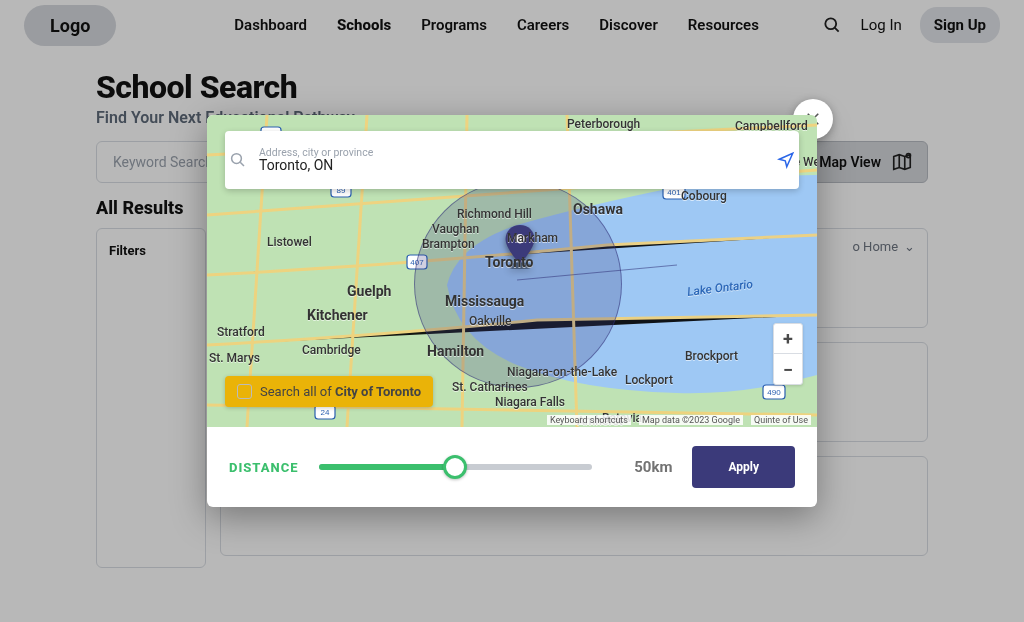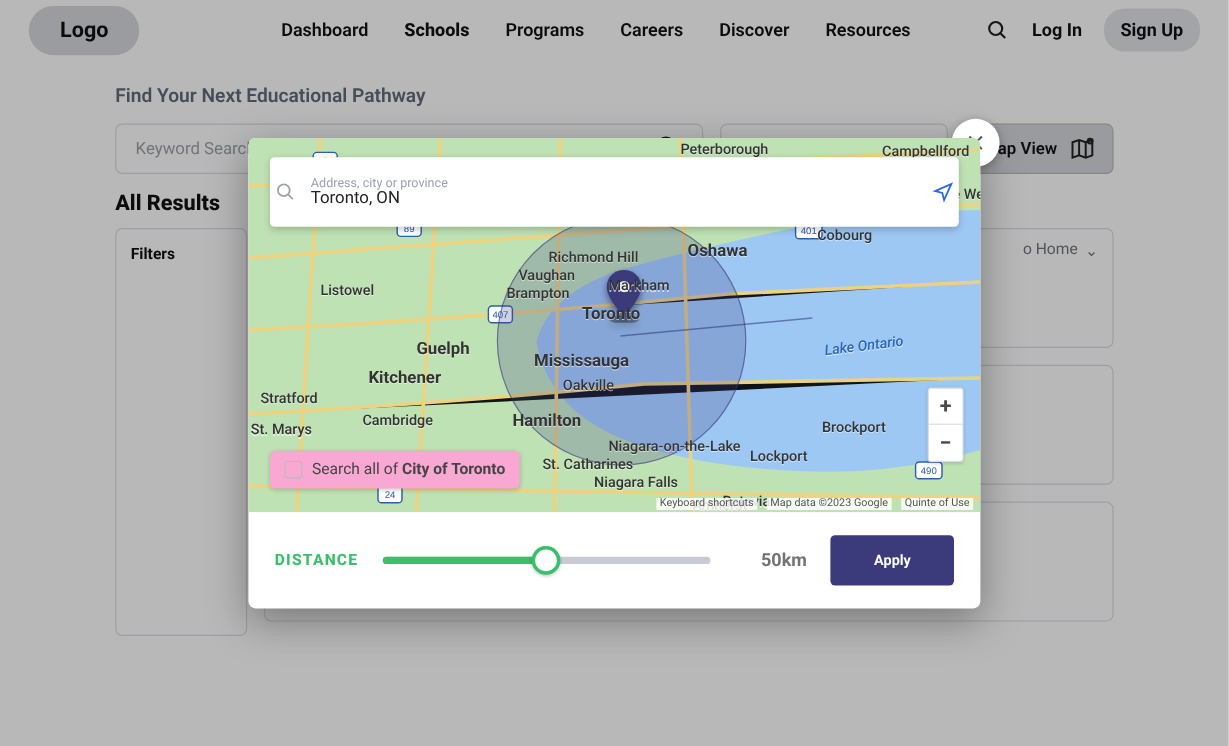--- a/index.html
+++ b/index.html
@@ -23,21 +23,21 @@
 
   
   .header { height:50px; display:flex; align-items:center; padding:0 24px; gap:28px; }
   .logo-pill { background:#d6d9de; border-radius:24px; padding:10px 26px; font-weight:700; font-size:18px; }
   .nav { display:flex; gap:30px; margin-left:90px; }
   .nav a { font-size:15px; font-weight:600; color:var(--text-dark); text-decoration:none; }
   .nav a.active { font-weight:800; }
   .hdr-right { margin-left:auto; display:flex; align-items:center; gap:18px; }
   .icon-btn { width:22px; height:22px; display:flex; align-items:center; justify-content:center; }
   .signup-btn { background:var(--btn-grey); border-radius:17px; padding:9px 14px; font-weight:700; font-size:15px; }
-  .login-btn { font-weight:700; font-size:15px; }
+  .login-btn { font-weight:400; font-size:15px; }
 
   
   .page { padding:18px 96px 0; }
   h1 { margin:0; font-size:32px; font-weight:800; letter-spacing:-0.5px; }
   .subtitle { margin:2px 0 14px; color:var(--muted); font-size:16px; font-weight:600; }
   .search-row { display:flex; gap:14px; align-items:stretch; }
   .field { flex:1; display:flex; align-items:center; border:1px solid var(--border); border-radius:6px; padding:0 16px; height:42px; background:#fff; color:#9aa2ad; font-size:14px; }
   .field.location { flex:0 0 190px; }
   .field .spacer { flex:1; }
   .mapview-btn { display:flex; align-items:center; gap:10px; background:var(--pill-grey); border:1px solid #b8bcc2; border-radius:6px; padding:0 14px; height:42px; font-size:14px; font-weight:600; }
@@ -73,21 +73,21 @@
   .attrib span { background:rgba(255,255,255,.85); padding:0 3px; }
 
   
   .map-search { position:absolute; top:16px; left:18px; right:18px; height:58px; background:#fff; border-radius:4px; box-shadow:0 2px 6px rgba(0,0,0,.2); display:flex; align-items:center; padding:0 4px; gap:12px; }
   .map-search .lbls { display:flex; flex-direction:column; line-height:1.1; }
   .map-search .pl { font-size:10.5px; color:#9aa2ad; }
   .map-search .val { font-size:14px; color:#222; }
   .map-search .send { margin-left:auto; }
 
   
-  .search-all { position:absolute; left:18px; bottom:20px; background:#f9a8d4; border-radius:4px; padding:8px 12px; display:flex; align-items:center; gap:8px; font-size:13px; color:#444; box-shadow:0 1px 4px rgba(0,0,0,.2); }
+  .search-all { position:absolute; left:18px; bottom:20px; background:#eab308; border-radius:4px; padding:8px 12px; display:flex; align-items:center; gap:8px; font-size:13px; color:#444; box-shadow:0 1px 4px rgba(0,0,0,.2); }
   .search-all .cb { width:15px; height:15px; border:1.5px solid #bbb; border-radius:3px; }
 
   
   .bottom { height:80px; display:flex; align-items:center; padding:0 22px; gap:20px; }
   .dist-lbl { color:var(--green); font-size:13px; font-weight:800; letter-spacing:1px; }
   .slider { position:relative; flex:1; height:6px; border-radius:3px; background:var(--slider-grey); }
   .slider .fill { position:absolute; left:0; top:0; bottom:0; width:50%; background:var(--green); border-radius:3px; }
   .slider .knob { position:absolute; left:calc(50% - 12px); top:-9px; width:24px; height:24px; background:#fff; border:3px solid var(--green); border-radius:50%; box-shadow:0 1px 3px rgba(0,0,0,.25); }
   .dist-val { color:#737373; font-size:15px; font-weight:700; width:60px; text-align:right; }
   .apply-btn { background:var(--indigo); color:#fff; font-weight:700; font-size:12px; padding:14px 36px; border-radius:4px; }
@@ -115,20 +115,21 @@
             <circle cx="10.5" cy="10.5" r="6.5"></circle>
             <line x1="20" y1="20" x2="15.2" y2="15.2"></line>
           </svg>
       </div>
       <div class="login-btn">Log In</div>
       <div class="signup-btn">Sign Up</div>
     </div>
   </div>
 
   <div class="page">
+    <h1>School Search</h1>
     <div class="subtitle">Find Your Next Educational Pathway</div>
 
     <div class="search-row">
       <div class="field">
         <span>Keyword Search...</span>
         <span class="spacer"></span>
         <span>
           <svg viewBox="0 0 24 24" width="24" height="24" fill="none" stroke="#222" stroke-width="2.4">
               <circle cx="10" cy="10" r="7"></circle>
               <line x1="21" y1="21" x2="15.2" y2="15.2"></line>

